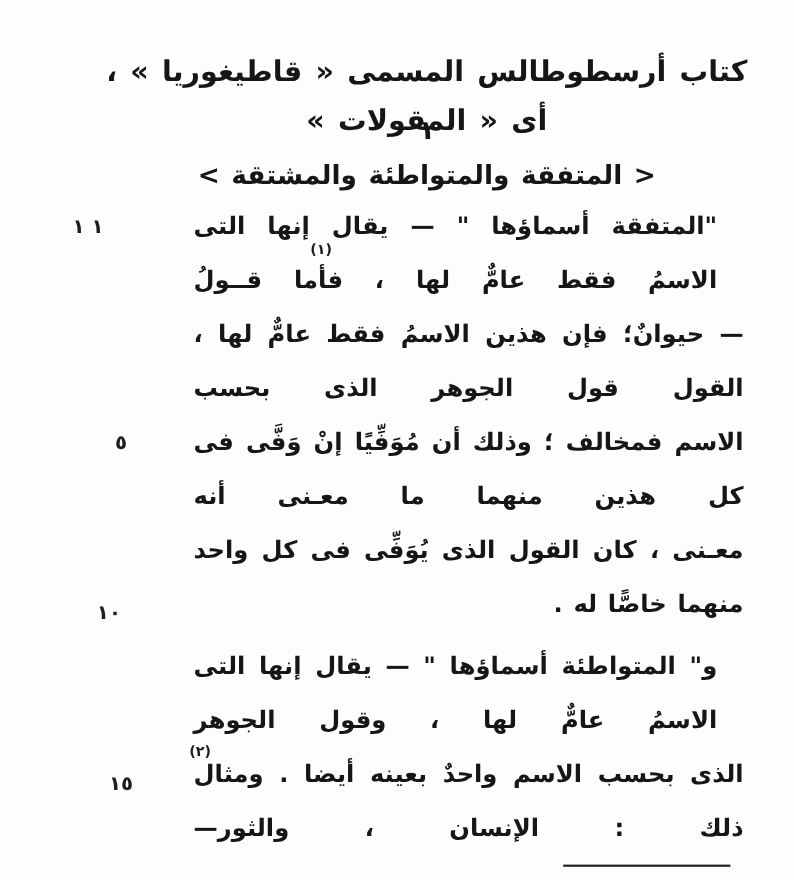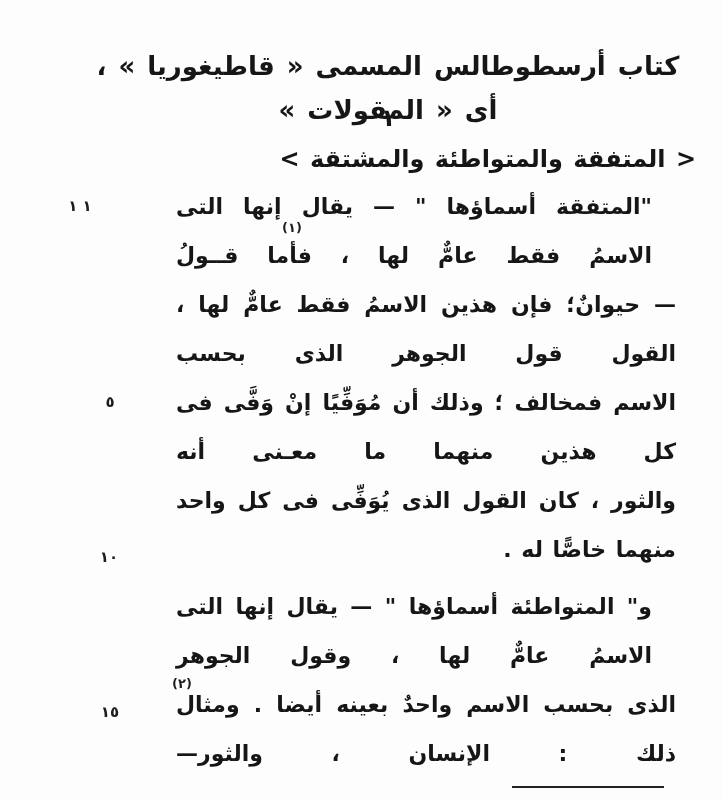--- a/index.html
+++ b/index.html
@@ -17,45 +17,45 @@
     position:absolute;top:44px;left:80px;right:62px;
     text-align:center;font-size:26px;font-weight:700;line-height:44px;
     letter-spacing:0.5px;word-spacing:3px;
   }
   .chapter-num{
     position:absolute;top:100px;left:80px;right:62px;
     text-align:center;font-size:24px;font-weight:700;line-height:36px;
   }
   .section-heading{
     position:absolute;top:138px;left:80px;right:62px;
-    font-size:24px;font-weight:700;line-height:42px;
+    text-align:center;font-size:24px;font-weight:700;line-height:42px;
     word-spacing:2px;
   }
   .body-text{
     position:absolute;top:182px;right:82px;width:500px;
     font-size:22px;font-weight:700;
   }
   .para{margin:0;padding:0;}
   .para + .para{margin-top:8px;}
   .line{
     line-height:49px;
     text-align:justify;text-align-last:justify;
     word-spacing:2px;
     white-space:normal;
   }
   .line.p-start{padding-right:24px;}
   .line.p-end{text-align-last:right;}
   .margin-num{
     position:absolute;
-    font-size:15px;font-weight:700;line-height:49px;
+    font-size:18px;font-weight:700;line-height:49px;
     text-align:center;color:#1d1d1d;
   }
   .mn-0{top:182px;left:58px;width:44px;letter-spacing:4px;}
   .mn-1{top:378px;left:95px;width:30px;}
-  .mn-2{top:533px;left:88px;width:42px;}
+  .mn-2{top:533px;left:78px;width:42px;}
   .mn-3{top:688px;left:89px;width:42px;}
   .fn-marker{
     position:absolute;
     font-size:13px;font-weight:700;line-height:14px;
     color:#1d1d1d;
   }
   .fn-1{top:221px;left:282px;}
   .fn-2{top:677px;left:172px;}
   .fn-rule{
     position:absolute;top:786px;left:512px;width:152px;height:0;
@@ -71,21 +71,21 @@
 
   <div class="chapter-num rtl">١</div>
 
   <div class="section-heading rtl">&lt; المتفقة والمتواطئة والمشتقة &gt;</div>
 
   <div class="body-text rtl">
     <div class="para">
       <div class="line p-start">"المتفقة أسماؤها " — يقال إنها التى الاسمُ فقط عامٌّ لها ، فأما قــولُ</div>
       <div class="line">— حيوانٌ؛ فإن هذين الاسمُ فقط عامٌّ لها ، القول قول الجوهر الذى بحسب</div>
       <div class="line">الاسم فمخالف ؛ وذلك أن مُوَفِّيًا إنْ وَفَّى فى كل هذين منهما ما معـنى أنه</div>
-      <div class="line p-end">والثور ، كان القول الذى يُوَفِّى فى كل واحد منهما خاصًّا له .</div>
+      <div class="line p-end">معـنى ، كان القول الذى يُوَفِّى فى كل واحد منهما خاصًّا له .</div>
     </div>
     <div class="para">
       <div class="line p-start">و" المتواطئة أسماؤها " — يقال إنها التى الاسمُ عامٌّ لها ، وقول الجوهر</div>
       <div class="line">الذى بحسب الاسم واحدٌ بعينه أيضا . ومثال ذلك : الإنسان ، والثور—</div>
 
     </div>
 
   </div>
 
   <div class="margin-num mn-0 rtl">١ ١</div>

